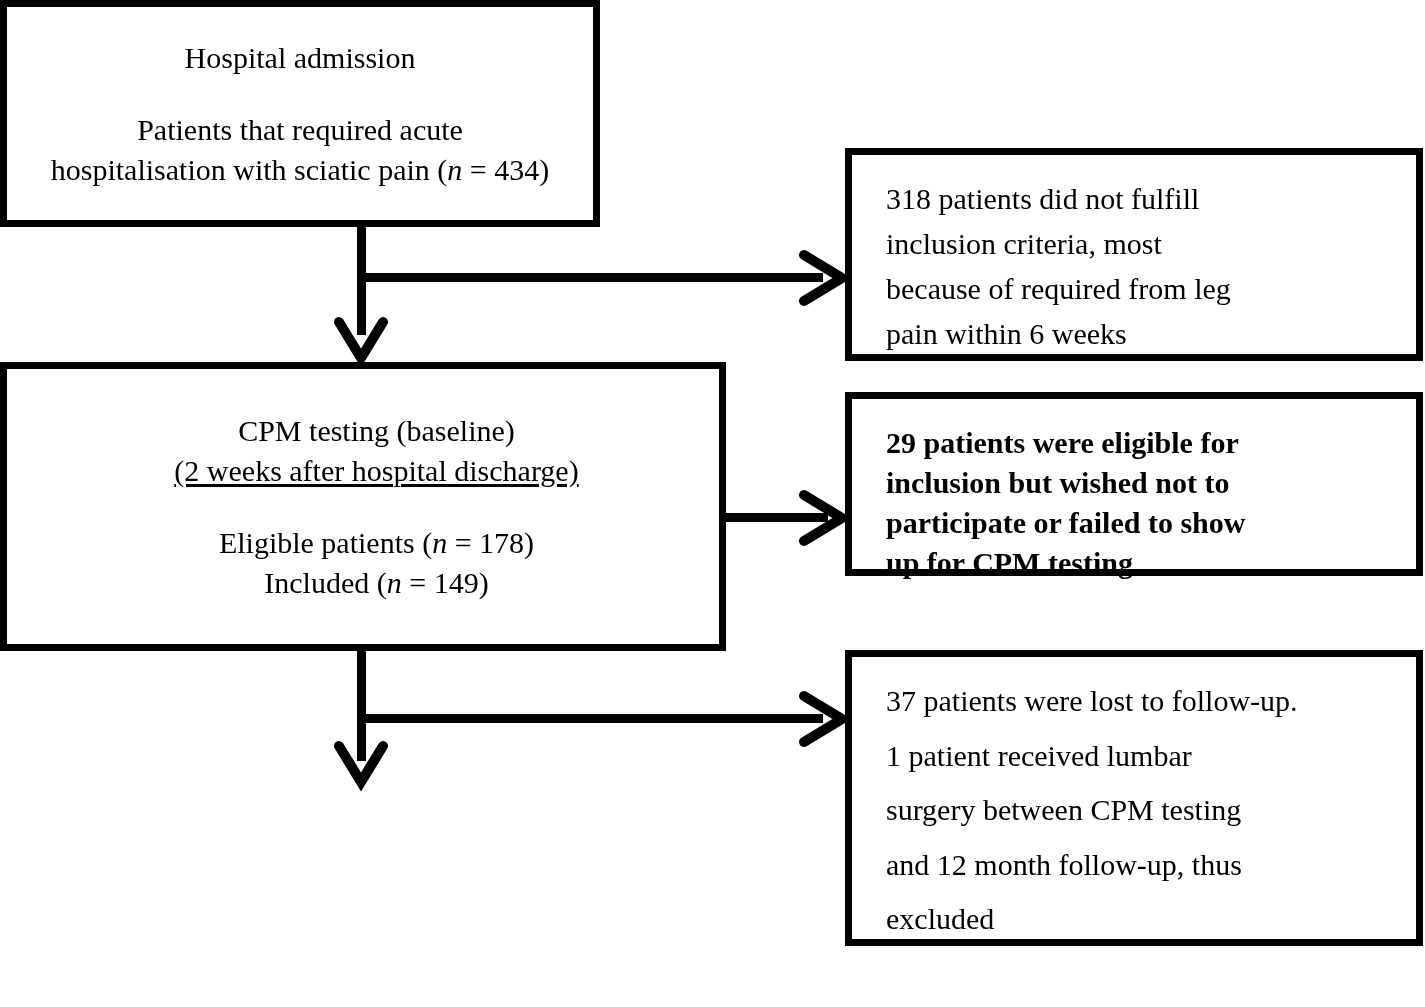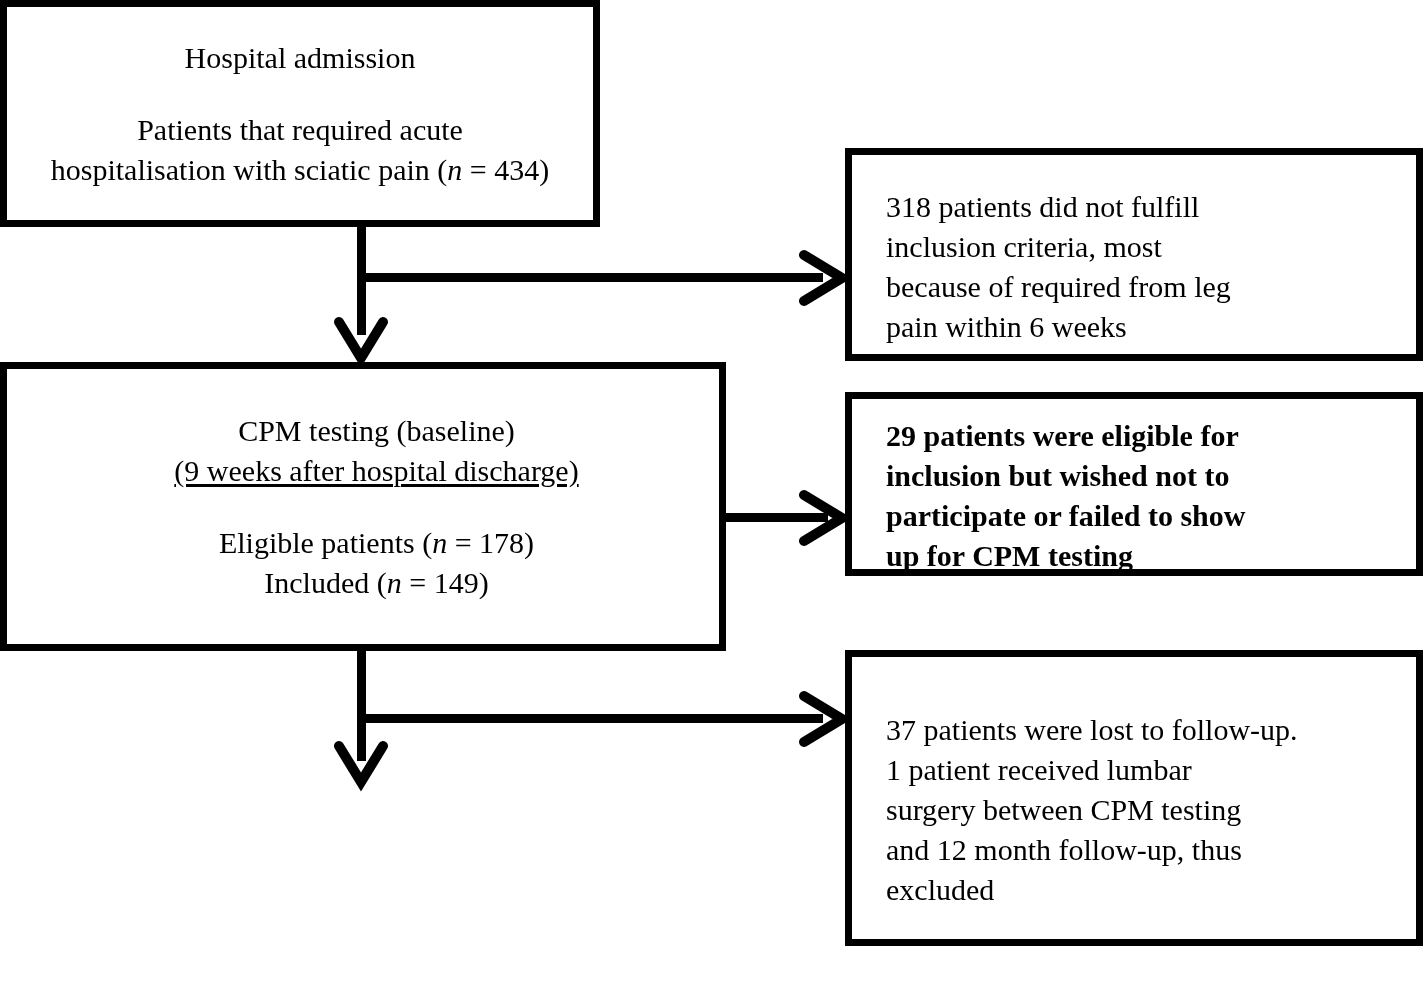--- a/index.html
+++ b/index.html
@@ -27,21 +27,21 @@
     flex-direction: column;
     justify-content: center;
   }
   .box.left {
     align-items: center;
     text-align: center;
   }
   .box.right {
     align-items: flex-start;
     text-align: left;
-    justify-content: center;
+    justify-content: space-between;
   }
   .line {
     font-size: 30px;
     line-height: 40px;
     white-space: nowrap;
   }
   .box.right .line {
     font-size: 30px;
     line-height: 40px;
     white-space: nowrap;
@@ -89,21 +89,21 @@
 
   <div class="box left" style="left:0px; top:0px; width:600px; height:227px;">
     <div class="line">Hospital admission</div>
     <div class="gap"></div>
     <div class="line">Patients that required acute</div>
     <div class="line"><span>hospitalisation with sciatic pain (</span><span class="ital">n</span><span> = 434)</span></div>
   </div>
 
   <div class="box left" style="left:0px; top:362px; width:726px; height:289px;padding-left:27px;">
     <div class="line">CPM testing (baseline)</div>
-    <div class="line underlined">(9 weeks after hospital discharge)</div>
+    <div class="line underlined">(2 weeks after hospital discharge)</div>
     <div class="gap"></div>
     <div class="line"><span>Eligible patients (</span><span class="ital">n</span><span> = 178)</span></div>
     <div class="line"><span>Included (</span><span class="ital">n</span><span> = 149)</span></div>
   </div>
 
 
   <div class="box right rightpad" style="left:845px; top:148px; width:578px; height:213px;">
     <div class="line">318 patients did not fulfill</div>
     <div class="line">inclusion criteria, most</div>
     <div class="line">because of required from leg</div>

